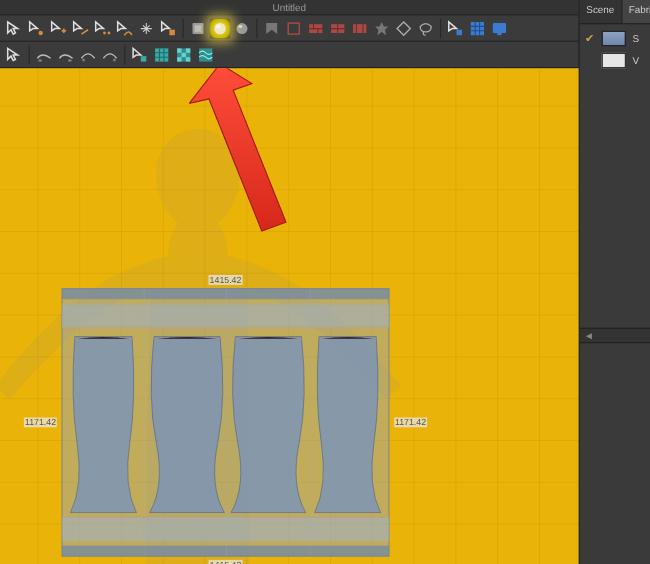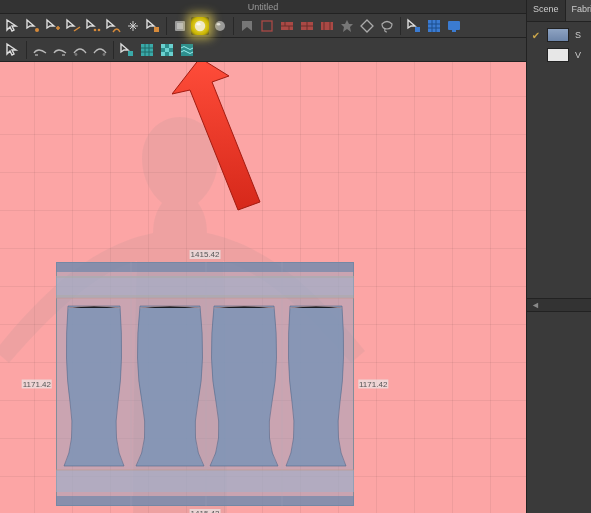--- a/index.html
+++ b/index.html
@@ -20,21 +20,21 @@
   .tb.highlight { background: radial-gradient(circle, #ffe95a 0%, #c7b300 70%, transparent 100%); box-shadow: 0 0 10px 4px rgba(255,230,80,0.6); z-index: 6; }
   .cursor-caret { stroke: #ddd; stroke-width: 1.4; fill: none; }
   .orange { fill: #d68a3a; }
   .teal { fill: #3aa9a8; }
   .redish { fill: #aa4945; }
   .gray { fill: #777; }
   .blueicon { fill: #3b7bd1; }
   .ltgray { fill: #9a9a9a; }
 
   
-  .canvas-wrap { flex: 1; position: relative; background: #fca5a5; overflow: hidden; }
+  .canvas-wrap { flex: 1; position: relative; background: #eab308; overflow: hidden; }
   .grid { position: absolute; inset: 0;
     background-image:
       linear-gradient(to right, rgba(0,0,0,0.055) 1px, transparent 1px),
       linear-gradient(to bottom, rgba(0,0,0,0.055) 1px, transparent 1px);
     background-size: 38px 38px;
     background-position: -4px -4px;
   }
 
   
   .avatar { position: absolute; left: -30px; top: 55px; width: 420px; height: 430px; opacity: 0.11; fill: #888; z-index: 1; }

